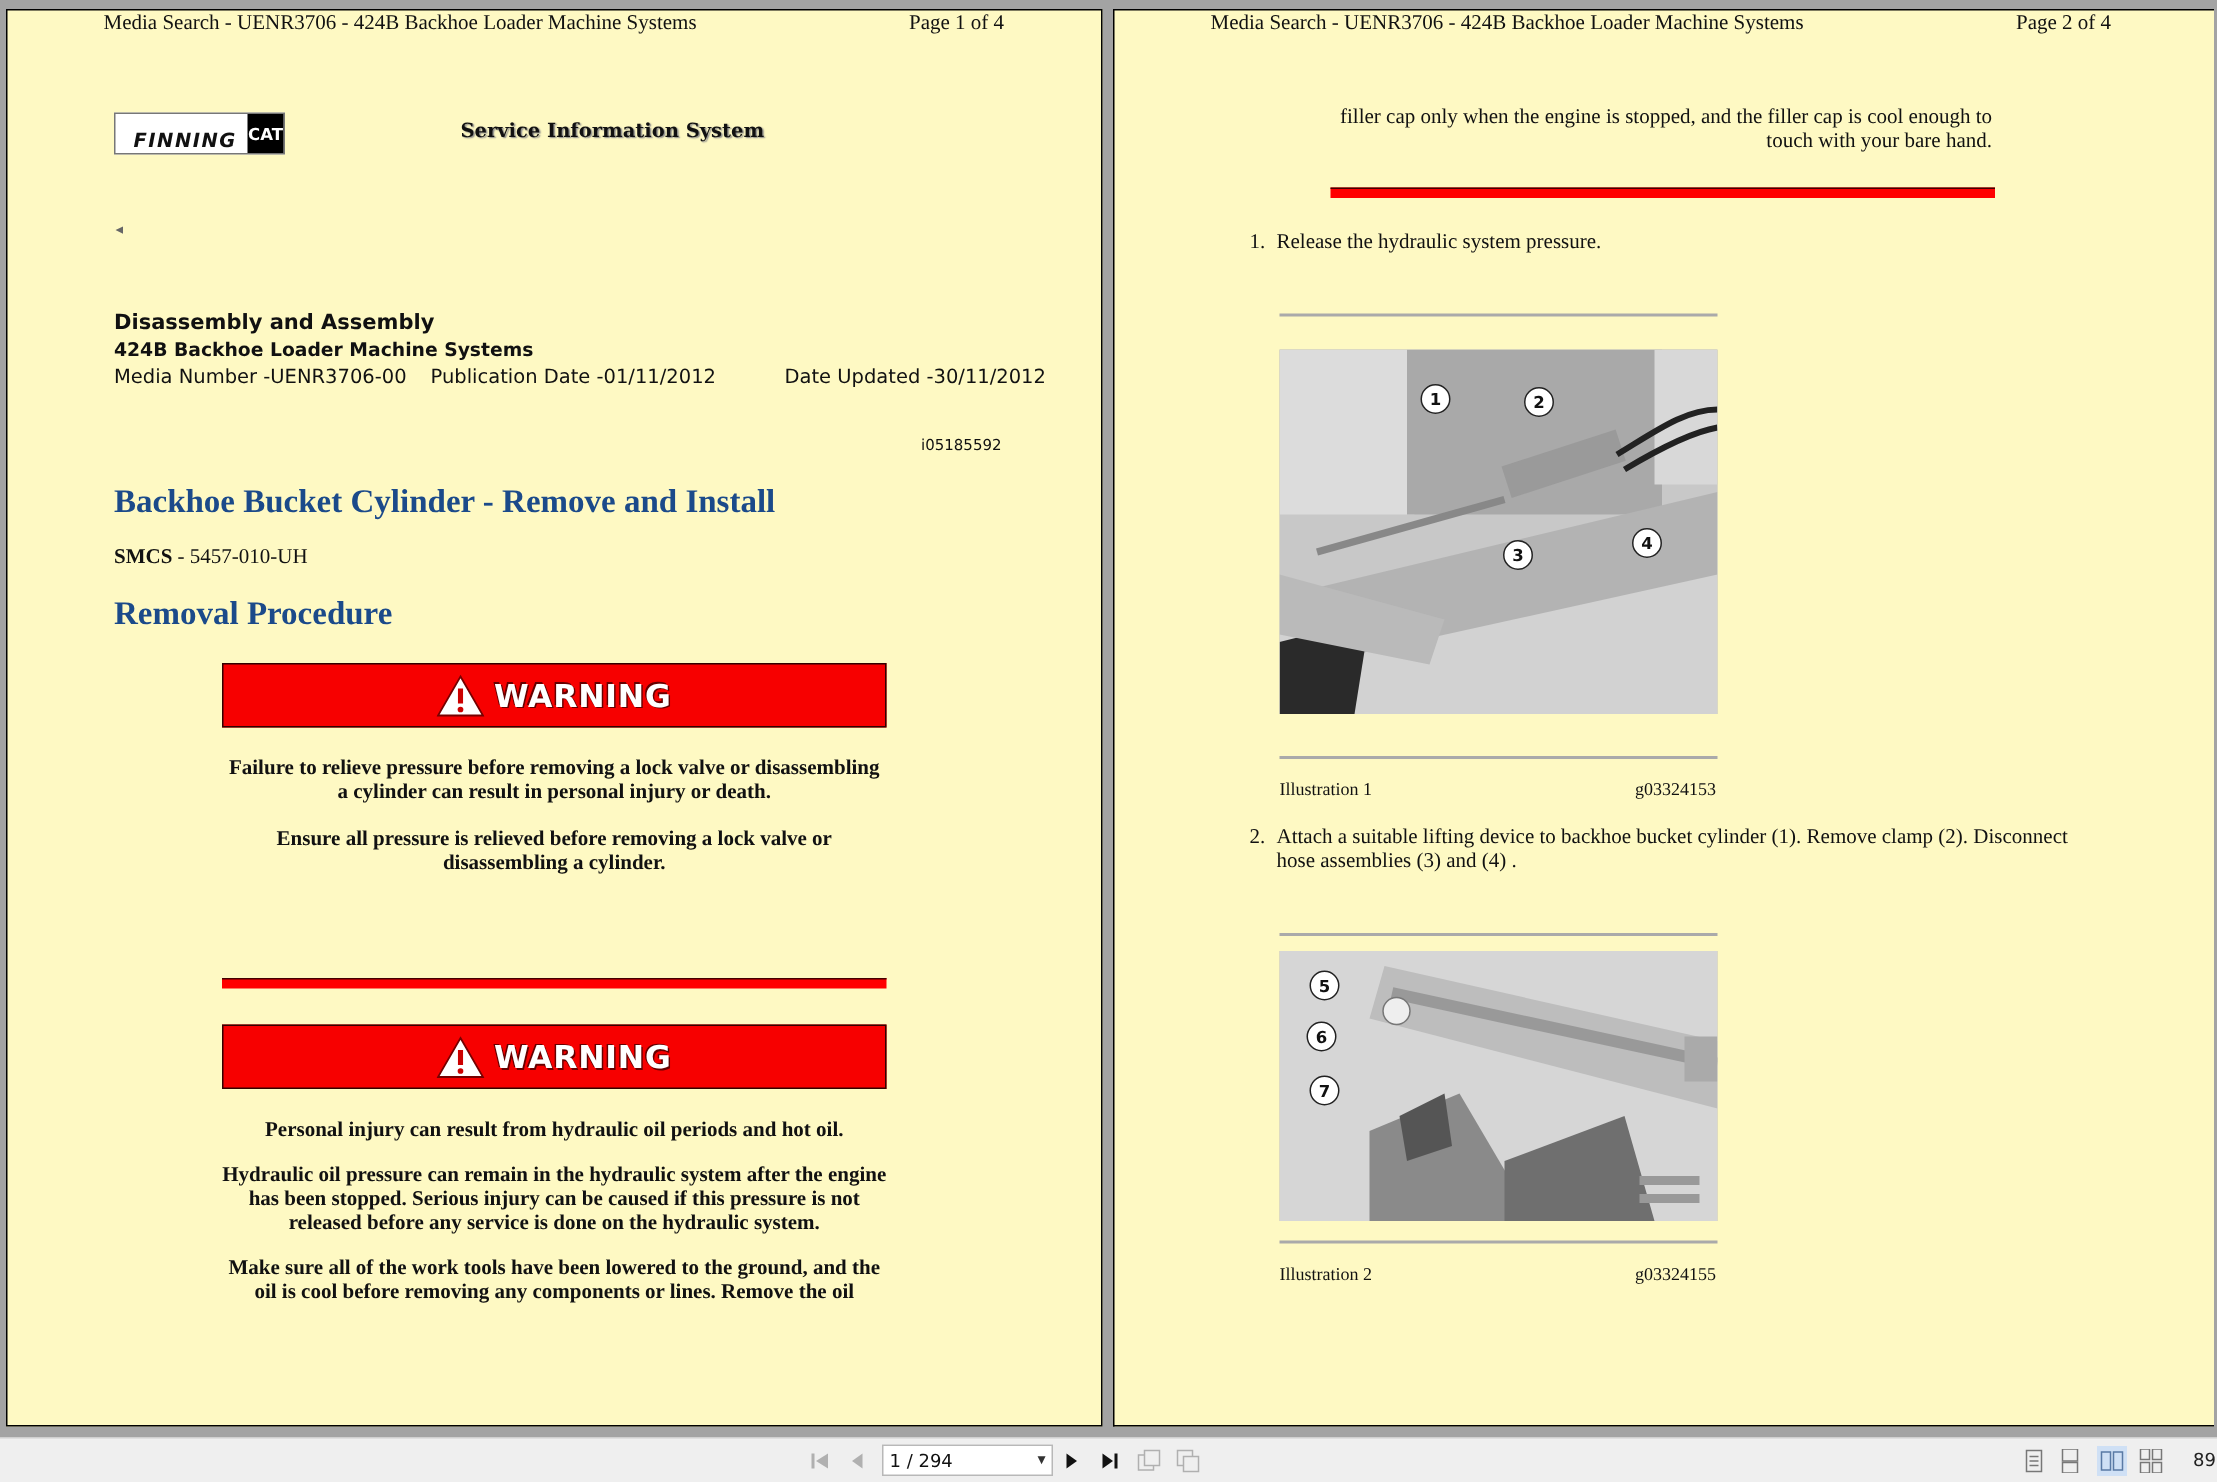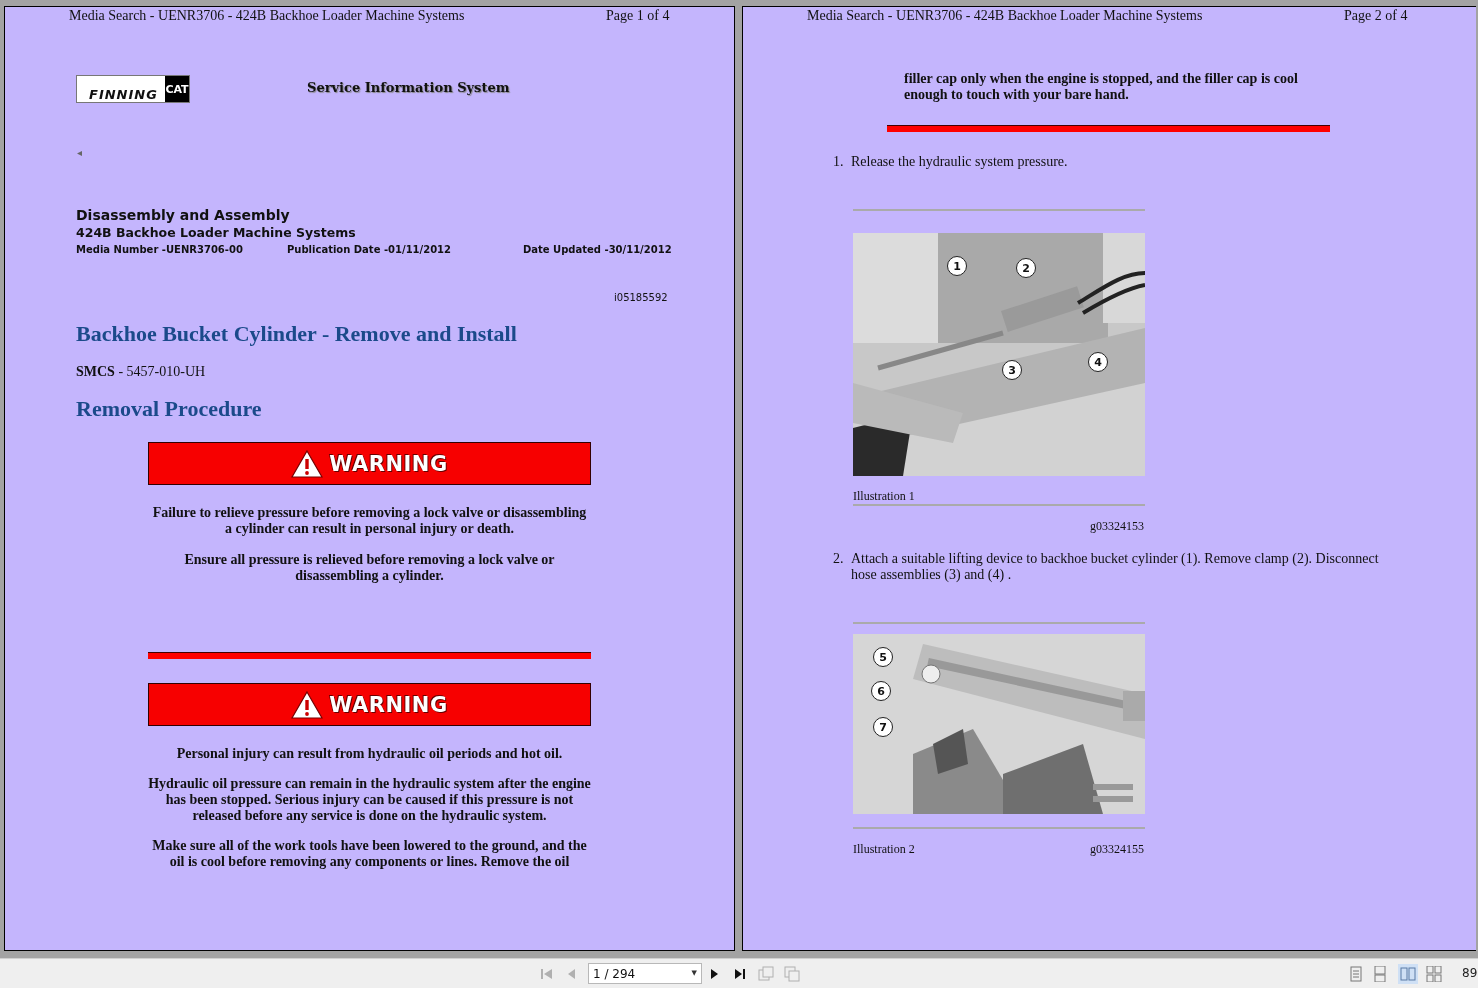--- a/index.html
+++ b/index.html
@@ -3,21 +3,21 @@
 <meta charset="utf-8">
 <style>
   html, body { margin:0; padding:0; }
   body {
     width:1478px; height:988px; overflow:hidden;
     background:#a0a0a0; position:relative;
     font-family:"Liberation Serif", serif; color:#111;
   }
   .viewer { position:absolute; left:0; top:0; width:1478px; height:958px; background:#a3a3a3; }
   .page {
-    position:absolute; top:6px; height:945px; background:#c4b5fd;
+    position:absolute; top:6px; height:945px; background:#fef9c3;
     border:1px solid #000; box-sizing:border-box; overflow:hidden;
   }
   #page1 { left:4px; width:731px; }
   #page2 { left:742px; width:734px; border-right:none; }
   .hdr { position:absolute; top:1px; font-size:14px; color:#111; }
   .hdr-title { left:64px; }
   #page1 .hdr-pg { left:601px; }
   #page2 .hdr-pg { left:601px; }
 
   .logo {
@@ -34,21 +34,21 @@
   }
   .sis {
     position:absolute; left:302px; top:73px; font-family:"DejaVu Serif", serif;
     font-weight:bold; font-size:13px; text-shadow:1px 1px 1px #888;
   }
   .back-arrow { position:absolute; left:72px; top:140px; font-size:10px; color:#666; }
 
   .sans { font-family:"DejaVu Sans", sans-serif; }
   .doc-type { position:absolute; left:71px; top:200px; font-size:14px; font-weight:bold; }
   .doc-sub { position:absolute; left:71px; top:218px; font-size:12.5px; font-weight:bold; }
-  .meta { position:absolute; top:237px; font-size:10px; font-weight:bold; }
+  .meta { position:absolute; top:237px; font-size:13px; font-weight:normal; }
   .meta-media { left:71px; }
   .meta-pub { left:282px; }
   .meta-upd { left:518px; }
   .doc-id { position:absolute; left:609px; top:285px; font-size:10px; }
 
   .h1 { position:absolute; left:71px; top:314px; font-size:22px; font-weight:bold; color:#1b4a8a; }
   .smcs { position:absolute; left:71px; top:357px; font-size:14px; }
   .smcs b { font-weight:bold; }
   .h2 { position:absolute; left:71px; top:389px; font-size:22px; font-weight:bold; color:#1b4a8a; }
 
@@ -62,21 +62,21 @@
     text-shadow:1px 1px 0 #600, -1px -1px 0 #600;
     letter-spacing:0.5px;
   }
   .warn-text {
     position:absolute; left:143px; width:443px; text-align:center;
     font-size:14px; font-weight:bold; line-height:16px;
   }
   .warn-text p { margin:0 0 15px 0; }
   .redbar { position:absolute; height:6px; background:#f00; border-top:1px solid #400; }
 
-  .p2-cont { position:absolute; left:161px; width:440px; text-align:left; font-size:14px; font-weight:bold; line-height:16px; top:64px; }
+  .p2-cont { position:absolute; left:145px; width:440px; text-align:right; font-size:14px; font-weight:normal; line-height:16px; top:64px; }
   .step { position:absolute; font-size:14px; line-height:16px; }
   .step .num { position:absolute; left:0; }
   .step .txt { position:absolute; left:18px; }
   .rule { position:absolute; left:110px; width:292px; height:2px; background:#aaa; }
   .illus { position:absolute; left:110px; width:292px; background:#bdbdbd; overflow:hidden; }
   .cap { position:absolute; font-size:12px; }
   .cap-l { left:110px; }
   .cap-r { left:347px; }
 
   .callout {
@@ -184,21 +184,21 @@
         <path d="M230 80 C255 65, 275 55, 292 52" stroke="#222" stroke-width="4" fill="none"></path>
         <polygon points="0,195 60,180 50,243 0,243" fill="#2a2a2a"></polygon>
         <polygon points="0,150 110,180 100,210 0,190" fill="#bababa"></polygon>
       </svg>
       <div class="callout" style="left:94px; top:23px;">1</div>
       <div class="callout" style="left:163px; top:25px;">2</div>
       <div class="callout" style="left:149px; top:127px;">3</div>
       <div class="callout" style="left:235px; top:119px;">4</div>
     </div>
     <div class="rule" style="top:497px;"></div>
-    <div class="cap cap-l" style="top:482px;">Illustration 1</div>
+    <div class="cap cap-l" style="top:512px;">Illustration 1</div>
     <div class="cap cap-r" style="top:512px;">g03324153</div>
 
     <div class="step" style="left:90px; top:544px; width:560px;">
       <span class="num">2.</span>
       <span class="txt" style="width:545px;">Attach a suitable lifting device to backhoe bucket cylinder (1). Remove clamp (2). Disconnect hose assemblies (3) and (4) .</span>
     </div>
 
     <div class="rule" style="top:615px;"></div>
     <div class="illus" style="top:627px; height:180px;">
       <svg width="292" height="180" viewBox="0 0 292 180">

